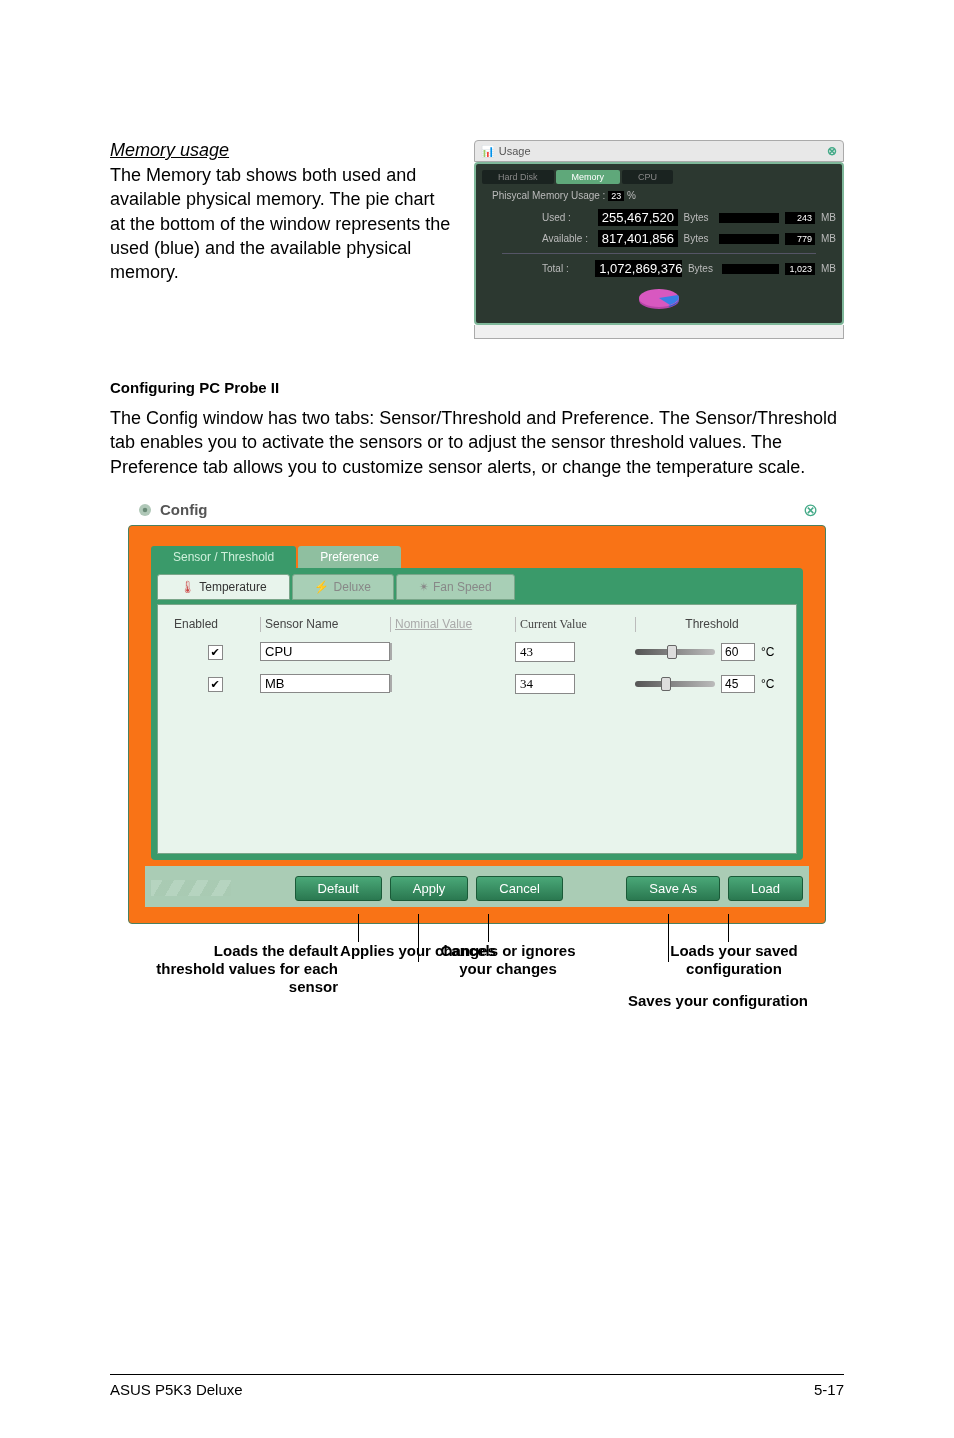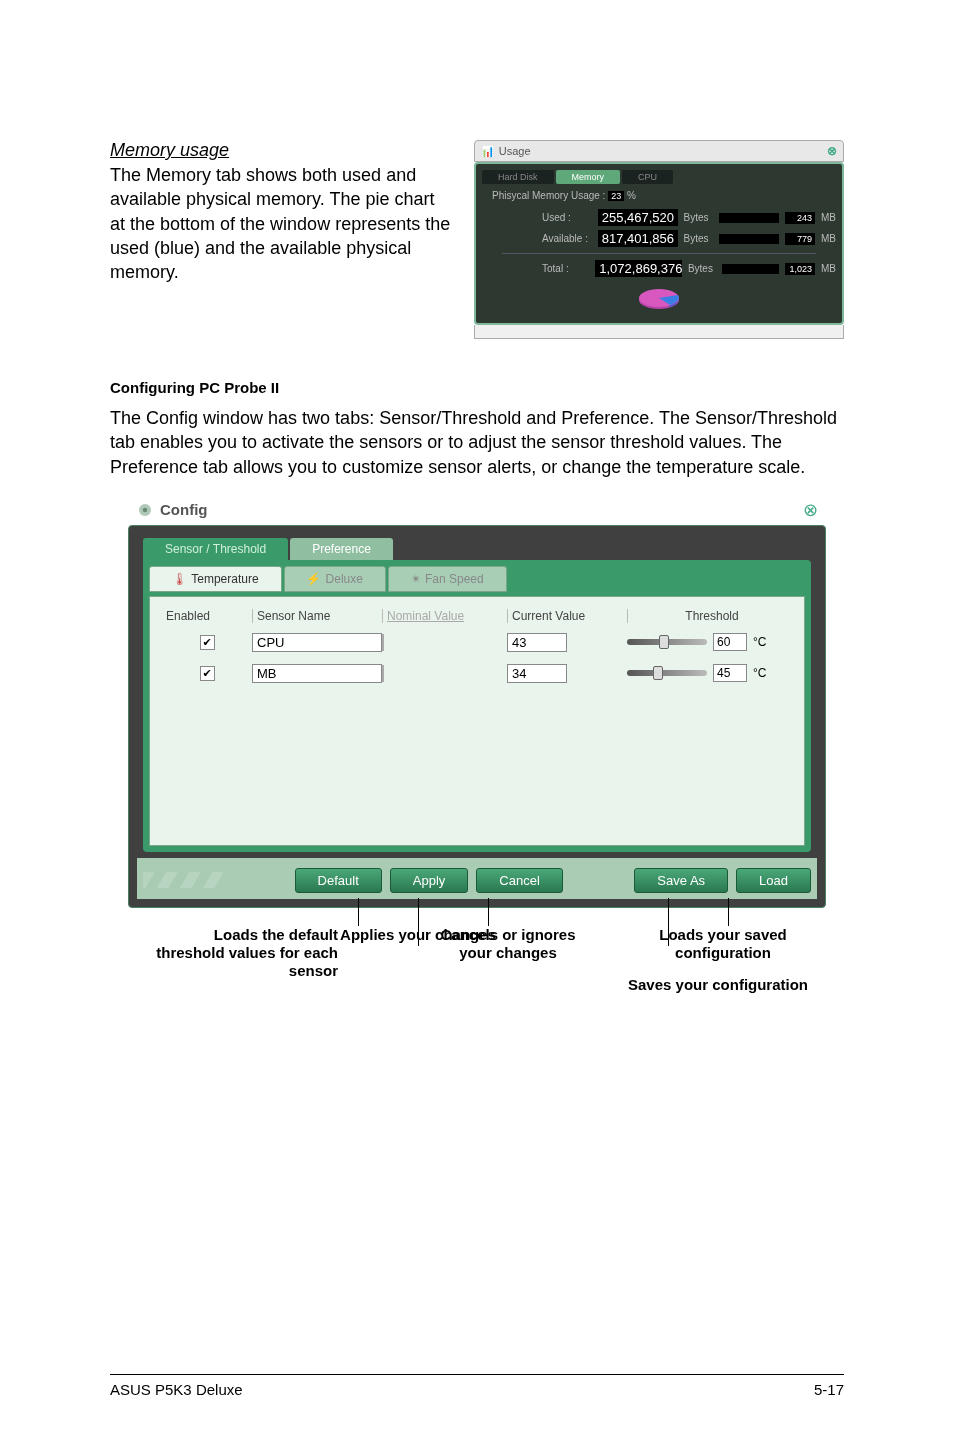--- a/index.html
+++ b/index.html
@@ -200,24 +200,24 @@
     color: #555;
     font-weight: bold;
     font-size: 15px;
   }
   .cfg-title svg { width:18px; height:18px; }
   .cfg-close {
     font-size: 18px;
     color: #4a8;
   }
   .cfg-outer {
-    background: #404040;
+    background: #f97316;
     border: 1px solid #4a8060;
     border-radius: 4px;
-    padding: 8px;
+    padding: 16px;
   }
   .cfg-tabs1 {
     display: flex;
     padding: 0 6px;
     padding-top: 4px;
     gap: 0;
   }
   .cfg-tab1 {
     padding: 4px 22px;
     font-size: 12px;
@@ -270,21 +270,21 @@
     margin-bottom: 8px;
   }
   .thresh-head div {
     border-left: 1px solid #bbb;
     padding-left: 4px;
   }
   .thresh-head div:first-child { border-left: none; }
   .col-en { width: 90px; }
   .col-sn { width: 130px; }
   .col-nv { width: 125px; text-decoration: underline; }
-  .col-cv { width: 120px; }
+  .col-cv { width: 120px; font-family: Liberation Serif, serif; }
   .col-th { flex: 1; }
   .thresh-row {
     display: flex;
     align-items: center;
     font-size: 13px;
     margin-bottom: 12px;
   }
   .thresh-row .col-en { text-align: center; }
   .chk {
     width: 15px;
@@ -555,21 +555,21 @@
   <div class="annotations">
     <div class="anno-line" style="left:230px; top:-28px; width:1px; height:28px;"></div>
     <div class="anno-line" style="left:290px; top:-28px; width:1px; height:48px;"></div>
     <div class="anno-line" style="left:360px; top:-28px; width:1px; height:28px;"></div>
     <div class="anno-line" style="left:540px; top:-28px; width:1px; height:48px;"></div>
     <div class="anno-line" style="left:600px; top:-28px; width:1px; height:28px;"></div>
 
     <div class="anno" style="left:20px; top:0; width:190px; text-align:right;">Loads the default threshold values for each sensor</div>
     <div class="anno" style="left:190px; top:54; width:200px;">Applies your changes</div>
     <div class="anno" style="left:310px; top:0; width:140px;">Cancels or ignores your changes</div>
-    <div class="anno" style="left:495px; top:0; width:200px;">Loads your saved configuration</div>
+    <div class="anno" style="left:506px; top:0; width:200px;">Loads your saved configuration</div>
     <div class="anno" style="left:500px; top:50px; width:200px; text-align:left;">Saves your configuration</div>
   </div>
 
   <div class="page-footer">
     <span>ASUS P5K3 Deluxe</span>
     <span>5-17</span>
   </div>
 
 </div>
 

